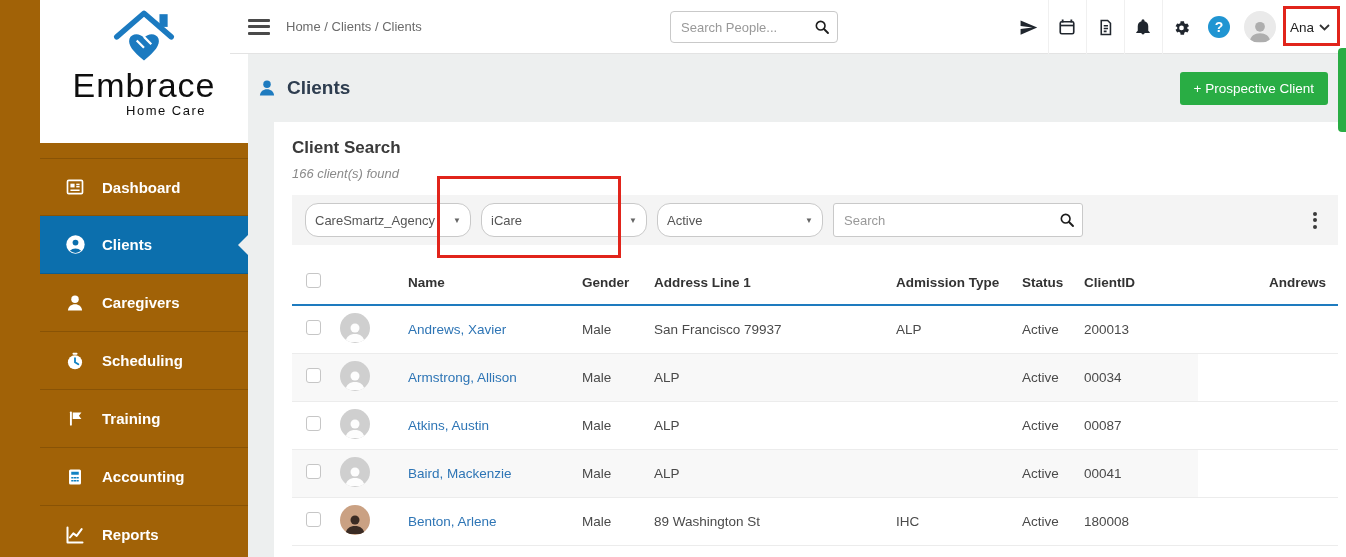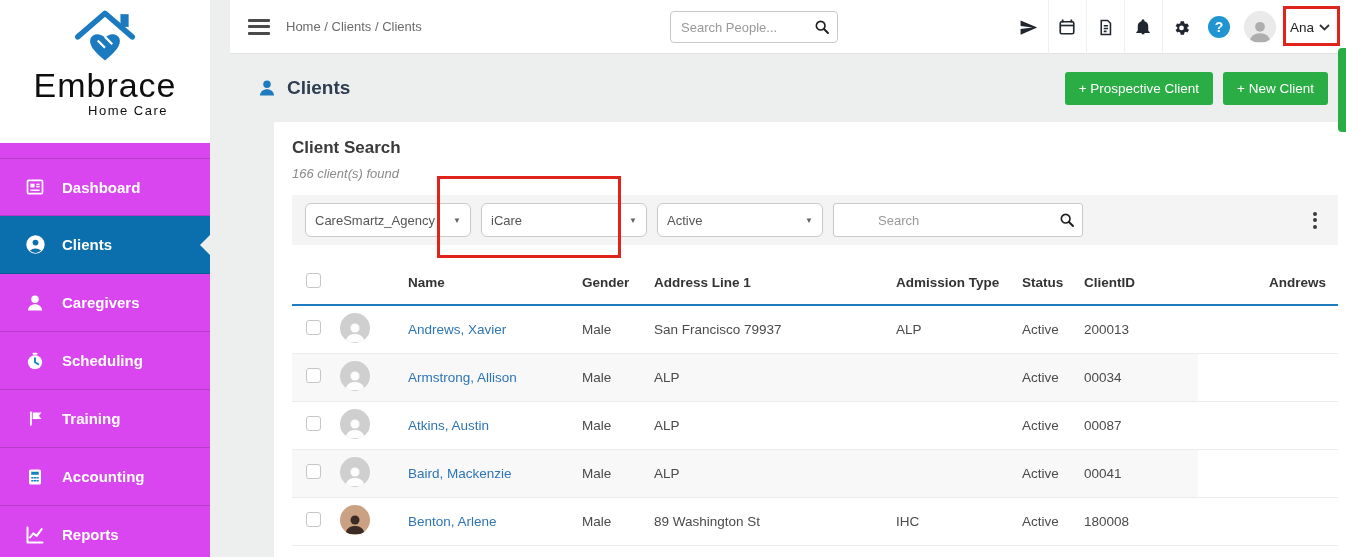--- a/index.html
+++ b/index.html
@@ -5,21 +5,21 @@
   * { box-sizing: border-box; margin: 0; padding: 0; }
   html,body { width:1346px; height:557px; overflow:hidden; }
   body {
     font-family: "Liberation Sans", sans-serif;
     background:#edefef;
     position:relative;
     color:#333;
   }
 
   
-  .sidebar { position:absolute; left:0; top:0; width:210px; height:557px; background:#d946ef; z-index:5; }
+  .sidebar { position:absolute; left:0; top:0; width:248px; height:557px; background:#a16207; z-index:5;padding-left:40px; }
   .logo-area { height:143px; background:#fff; display:flex; flex-direction:column; align-items:center; justify-content:flex-start; padding-top:6px; cursor:pointer; }
   .logo-name { font-size:34px; font-weight:500; color:#0e0e0e; letter-spacing:1px; line-height:1; margin-top:2px; }
   .logo-tag { font-size:13px; color:#0e0e0e; letter-spacing:1.5px; align-self:flex-end; margin-right:42px; margin-top:1px; }
   .menu { padding-top:15px; }
   .menu-item { position:relative; height:58px; display:flex; align-items:center; padding-left:24px; gap:16px; border-bottom:1px solid rgba(0,0,0,0.15); cursor:pointer; }
   .menu-item:first-child { border-top:1px solid rgba(0,0,0,0.15); }
   .menu-item.active { background:#0c6fad; }
   .menu-item.active::after { content:""; position:absolute; right:0; top:50%; margin-top:-10px;
     border-top:10px solid transparent; border-bottom:10px solid transparent; border-right:10px solid #edefef; }
   .mi-icon { width:22px; display:flex; justify-content:center; }
@@ -50,24 +50,24 @@
   .ph-buttons { margin-left:auto; display:flex; gap:10px; }
   .btn-green { background:#29ad44; color:#fff; border:0; border-radius:3px; height:33px; padding:0 14px; font-size:13.5px; font-family:"Liberation Sans",sans-serif; cursor:pointer; }
 
   .edge-tab { position:absolute; right:0; top:48px; width:8px; height:84px; background:#29ad44; border-radius:4px 0 0 4px; z-index:7; cursor:pointer; }
 
   
   .card { position:absolute; left:264px; top:122px; width:1082px; height:435px; background:#fff; padding:16px 18px; z-index:4;margin-left:10px; }
   .cs-title { font-size:17px; font-weight:700; color:#3a3a3a; }
   .cs-count { font-size:13px; color:#8a8a8a; margin-top:8px;font-style:italic; }
   .toolbar { margin-top:14px; background:#f4f4f4; height:50px; display:flex; align-items:center; padding:0 13px; gap:10px; }
-  .select { width:166px; height:34px; background:#fff; border:1px solid #c9c9c9; border-radius:6px; display:flex; align-items:center; padding:0 9px; font-size:13px; color:#555; cursor:pointer; }
+  .select { width:166px; height:34px; background:#fff; border:1px solid #c9c9c9; border-radius:13px; display:flex; align-items:center; padding:0 9px; font-size:13px; color:#555; cursor:pointer; }
   .select .caret { margin-left:auto; font-size:8px; color:#666; }
   .select .caret::before { content:"▼"; }
-  .tb-search { width:250px; height:34px; background:#fff; border:1px solid #c9c9c9; border-radius:3px; display:flex; align-items:center;padding-left:34px; }
+  .tb-search { width:250px; height:34px; background:#fff; border:1px solid #c9c9c9; border-radius:3px; display:flex; align-items:center; }
   .tb-search input { border:0; outline:0; flex:1; min-width:0; padding:0 0 0 10px; font-size:13px; color:#333; background:transparent; }
   .tb-search input::placeholder { color:#999; }
   .kebab { margin-left:auto; padding:4px 8px; cursor:pointer; }
   .kebab i { display:block; width:4px; height:4px; border-radius:50%; background:#3a3a3a; margin:2.5px auto; }
 
   
   table.client-table { width:100%; border-collapse:collapse; table-layout:fixed; margin-top:20px; }
   col.w-check{width:44px} col.w-avatar{width:64px} col.w-name{width:178px} col.w-gender{width:72px}
   col.w-address{width:242px} col.w-admission{width:126px} col.w-status{width:62px} col.w-id{width:118px}
   th { text-align:left; font-size:13.5px; font-weight:700; color:#333; padding:8px 4px 13px; border-bottom:2px solid #1e7bbf; }
@@ -253,21 +253,20 @@
 <div class="page-header">
   <div class="ph-title">
     <svg viewBox="0 0 24 24" width="20" height="20" fill="#1e7bbf">
       <circle cx="12" cy="7.5" r="4.5"></circle>
         <path d="M3.5 21 c.5 -5 4 -7.5 8.5 -7.5 s8 2.5 8.5 7.5 z"></path>
     </svg>
     <span class="title-text">Clients</span>
   </div>
   <div class="ph-buttons">
     <button class="btn-green">+ Prospective Client</button>
-    <button class="btn-green">+ New Client</button>
   </div>
 </div>
 
 <div class="edge-tab"></div>
 
 <section class="card">
   <div class="cs-title">Client Search</div>
   <div class="cs-count">166 client(s) found</div>
 
   <div class="toolbar">

